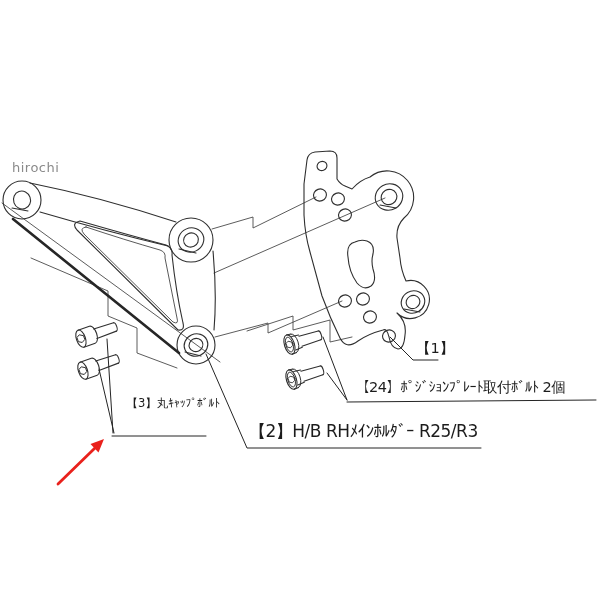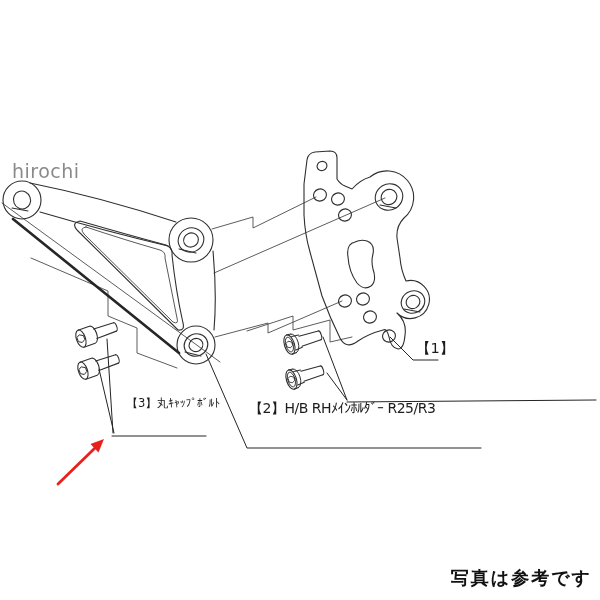--- a/index.html
+++ b/index.html
@@ -1,23 +1,23 @@
 <!DOCTYPE html>
 <html><head>
 <meta charset="utf-8">
 <style>
   html,body{margin:0;padding:0;background:#fff;}
   #stage{position:relative;width:600px;height:600px;background:#fff;overflow:hidden;
          font-family:"DejaVu Sans","Liberation Sans",sans-serif;}
   #lineart{position:absolute;left:0;top:0;}
   .lbl{position:absolute;color:#1c1c1c;white-space:nowrap;
        font-family:"DejaVu Sans","Liberation Sans",sans-serif;}
-  #watermark{left:12px;top:160px;font-size:19px;color:#8a8a8a;letter-spacing:.5px;}
+  #watermark{left:12px;top:160px;font-size:13px;color:#8a8a8a;letter-spacing:.5px;}
   #label-part3{left:104px;top:395px;width:116px;text-align:right;font-size:11.5px;line-height:17px;}
-  #label-part2{left:249px;top:400px;font-size:14px;letter-spacing:-0.5px;text-align:right;}
+  #label-part2{left:249px;top:420px;font-size:17px;letter-spacing:-0.5px;text-align:right;}
   #label-part24{left:355px;top:378px;font-size:14.5px;letter-spacing:-0.5px;}
   #label-part1{left:416px;top:339px;font-size:14.5px;}
   #footer-note{left:auto;right:8px;top:566px;font-size:18px;font-weight:600;letter-spacing:2px;color:#111;}
 </style>
 </head>
 <body>
 
 <div id="stage">
 
   <svg id="lineart" width="600" height="600" viewBox="0 0 600 600" fill="none" stroke="#2f2f2f" stroke-width="1.1" stroke-linecap="round" stroke-linejoin="round">
@@ -128,17 +128,17 @@
   </svg>
 
   <div class="lbl" id="watermark">hirochi</div>
 
   <div class="lbl" id="label-part3">
     <div>【3】丸ｷｬｯﾌﾟﾎﾞﾙﾄ</div>
   </div>
 
   <div class="lbl" id="label-part2">【2】H/B RHﾒｲﾝﾎﾙﾀﾞｰ R25/R3</div>
 
+  <div class="lbl" id="label-part24">【24】ﾎﾟｼﾞｼｮﾝﾌﾟﾚｰﾄ取付ﾎﾞﾙﾄ 2個</div>
 
   <div class="lbl" id="label-part1">【1】</div>
 
-  <div class="lbl" id="footer-note">写真は参考です</div>
 </div>
 
 </body></html>

